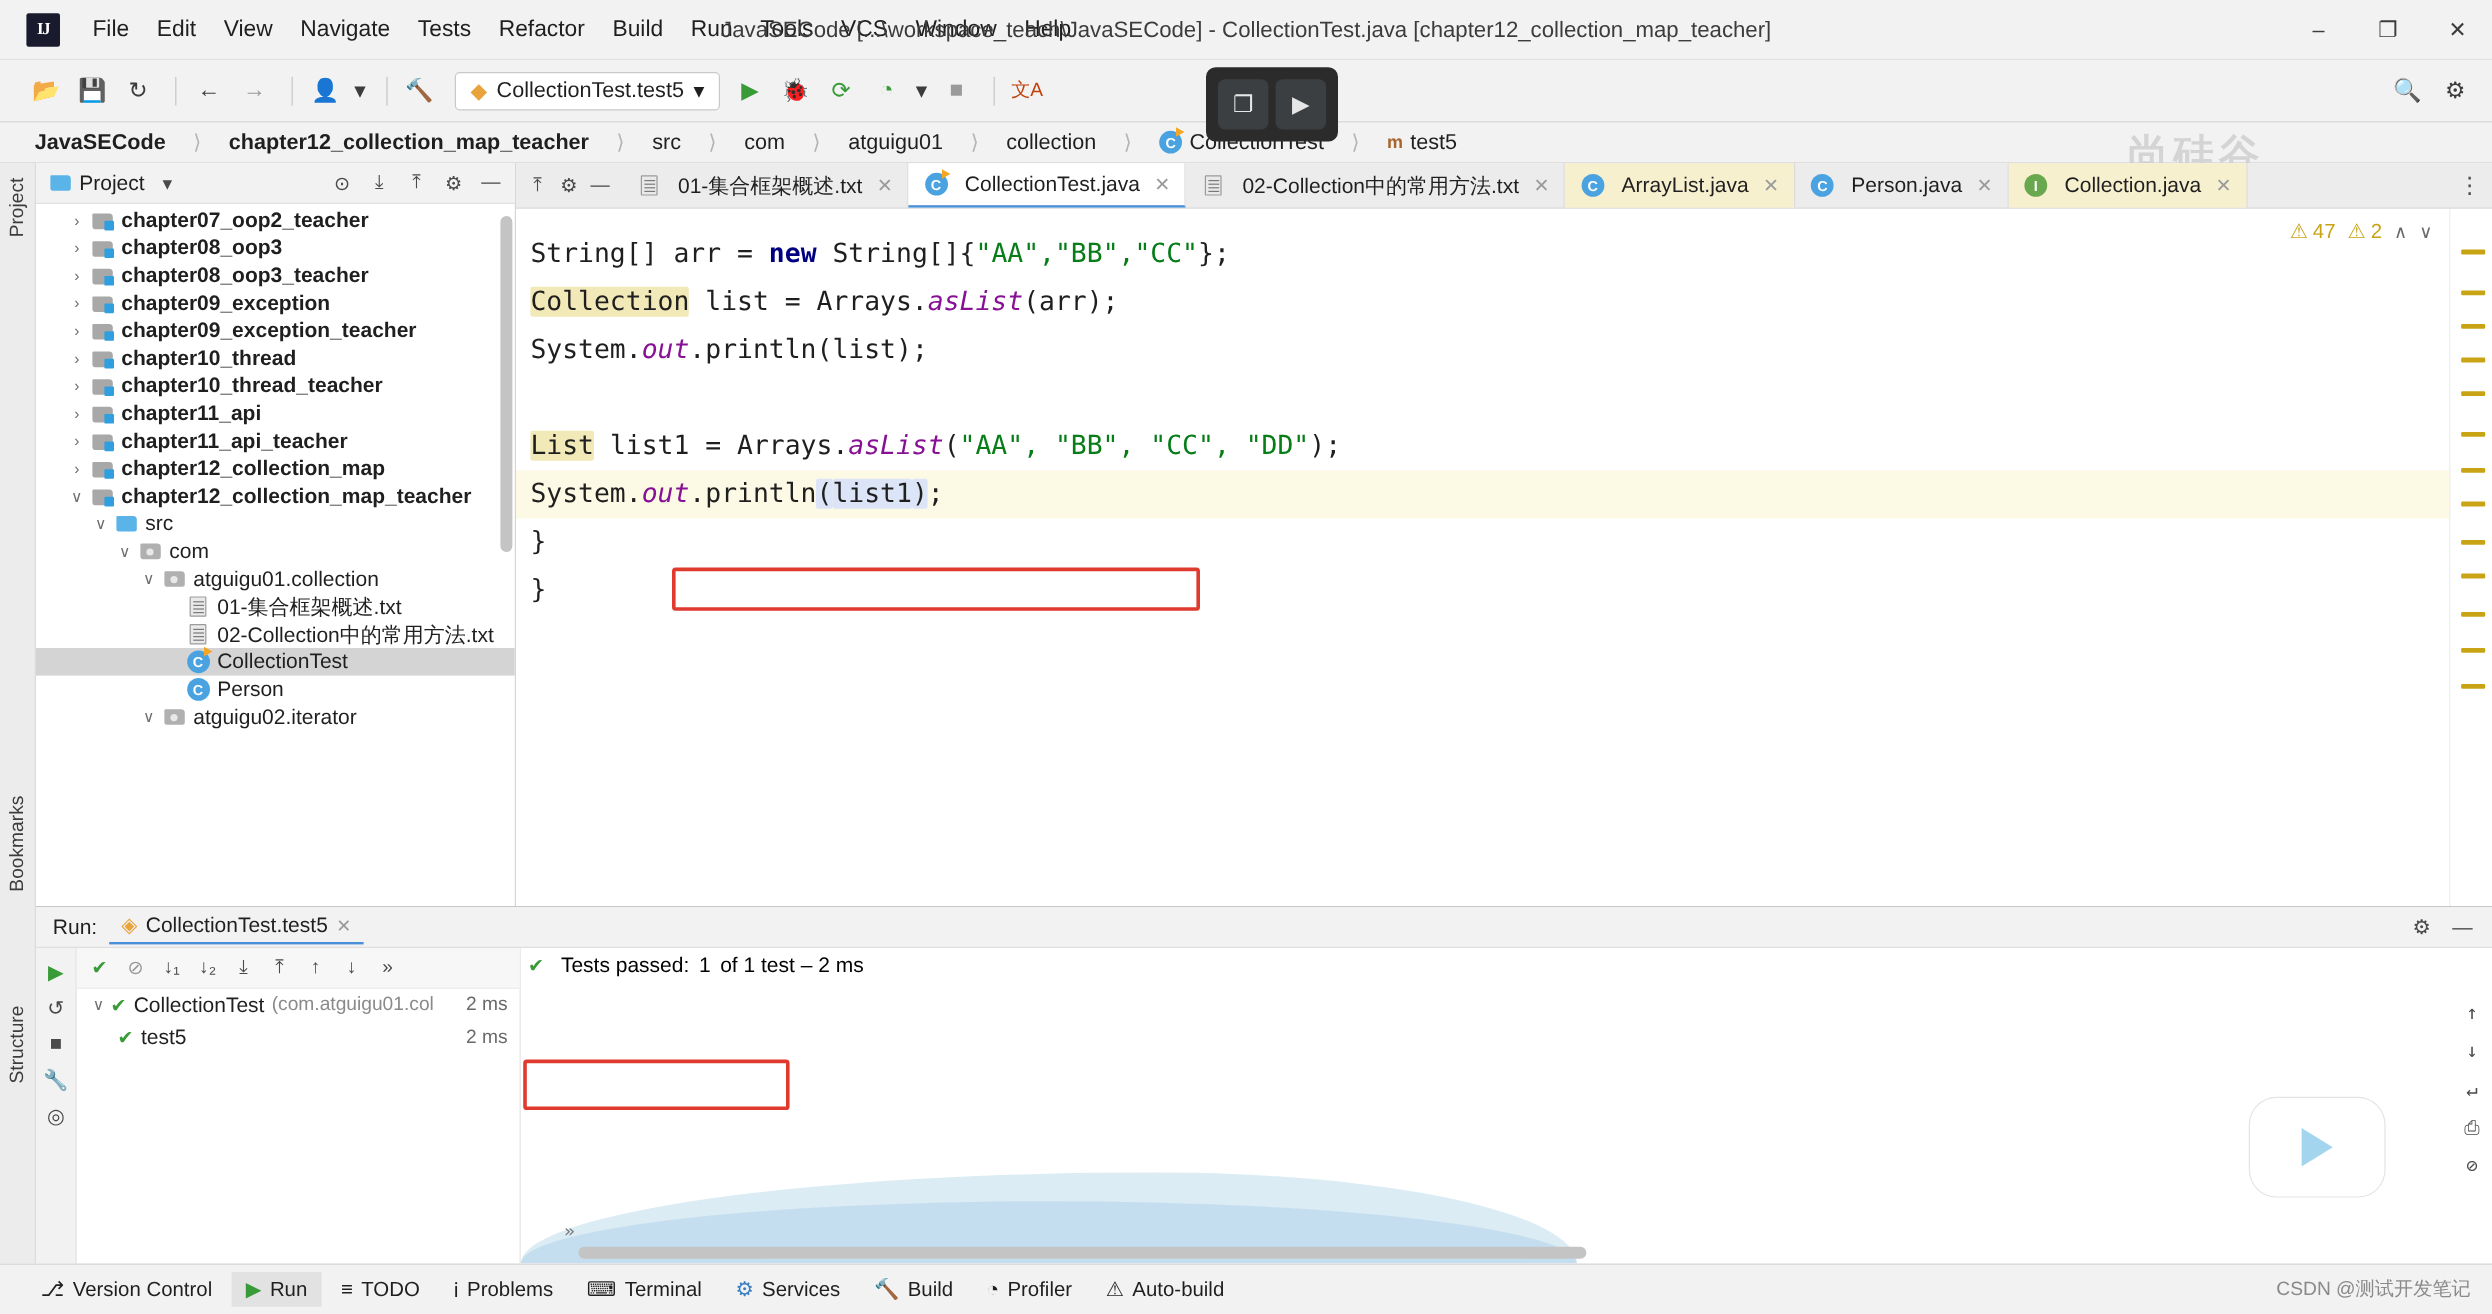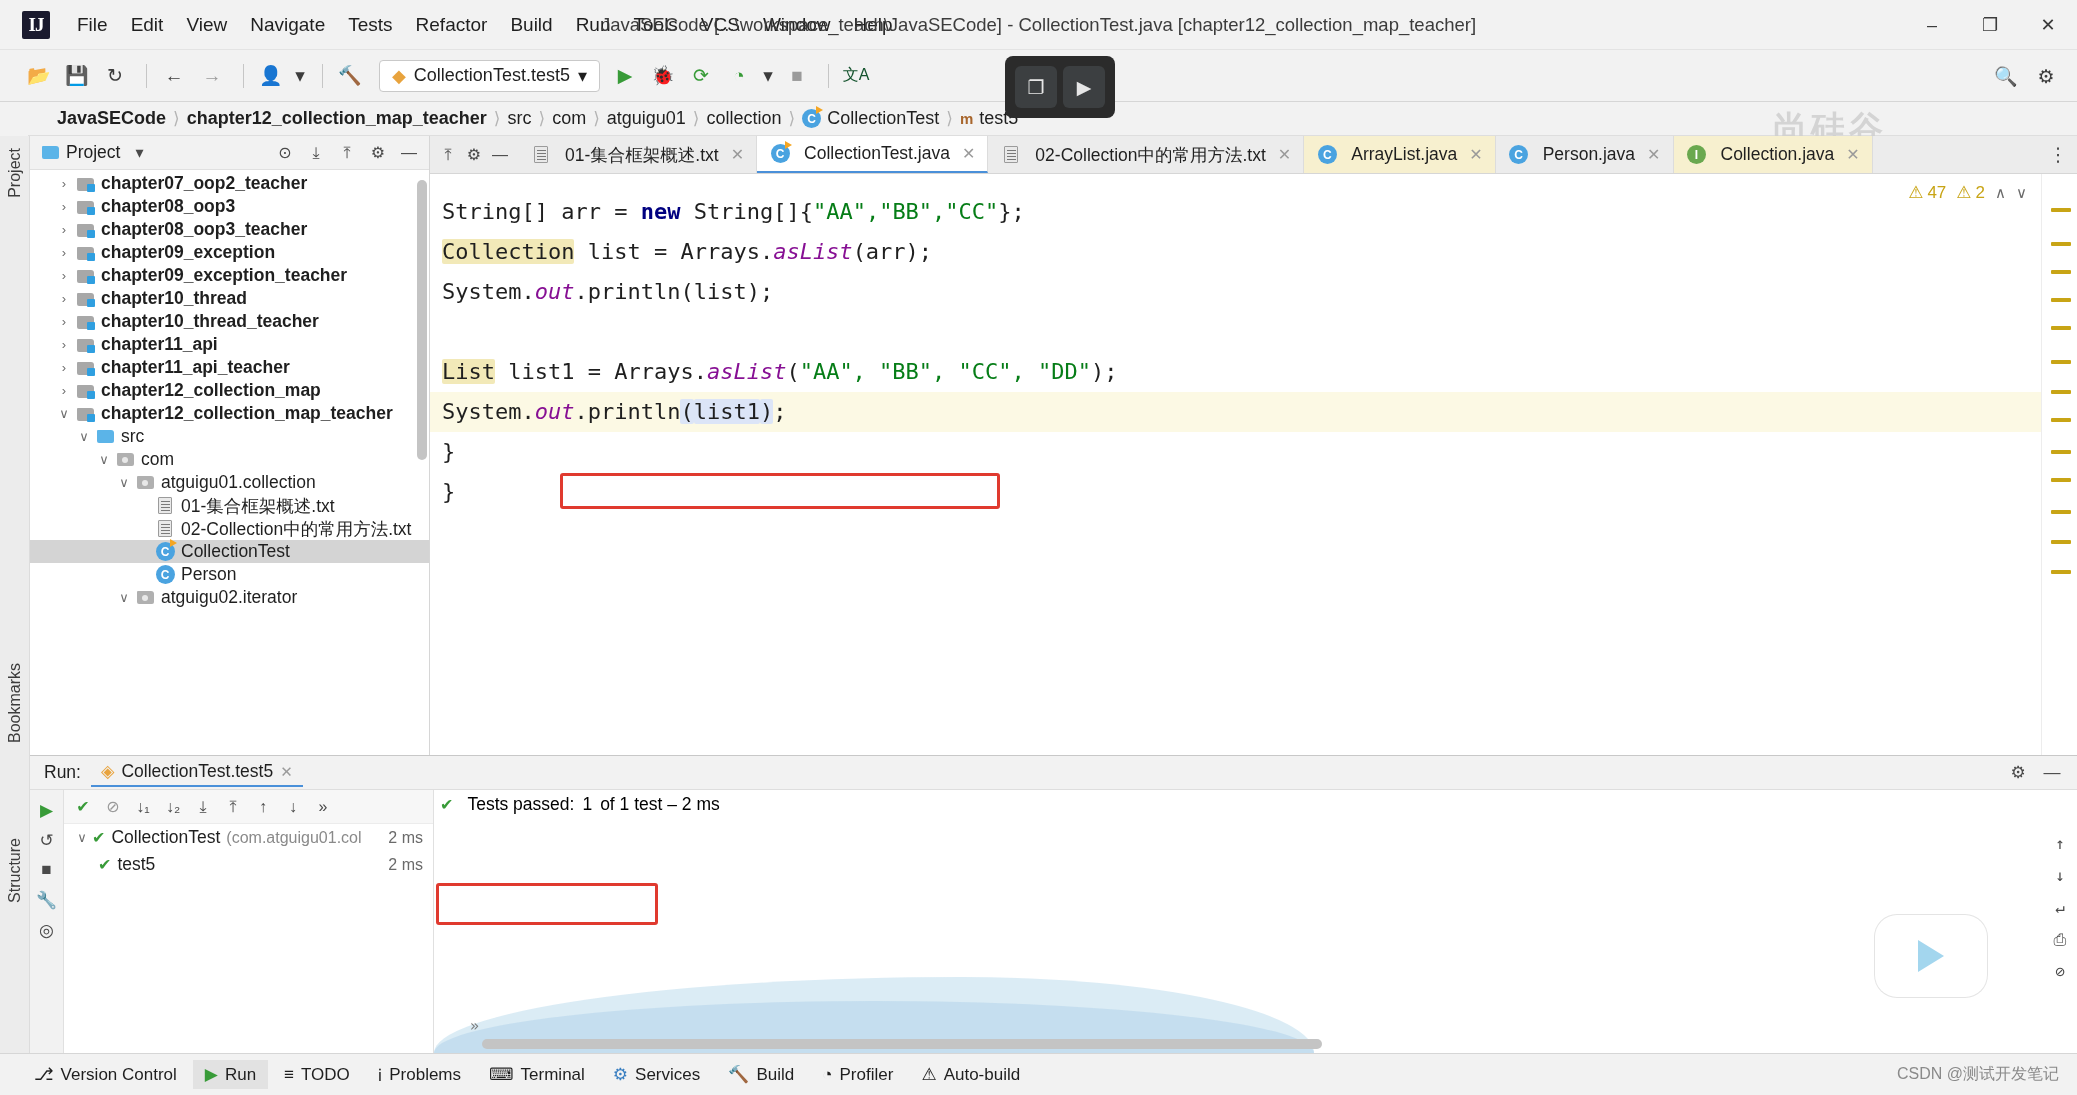--- a/index.html
+++ b/index.html
@@ -14,21 +14,21 @@
   
   .titlebar {
     height: 50px; display: flex; align-items: center;
     background: #f2f2f2; border-bottom: 1px solid #e3e3e3;
     position: relative;
   }
   .ij-logo {
     width: 28px; height: 28px; margin-left: 22px; margin-right: 16px;
     background: #1a1a2e; color: #fff; border-radius: 2px;
     display: flex; align-items: center; justify-content: center;
-    font-size: 19px; font-weight: bold; font-family: "Liberation Serif", serif;
+    font-size: 14px; font-weight: bold; font-family: "Liberation Serif", serif;
     letter-spacing: -1px;
   }
   .menu { display: flex; align-items: center; gap: 1px; }
   .menu-item {
     padding: 5px 11px; font-size: 19px; color: #1f1f1f; cursor: default;
     white-space: nowrap;
   }
   .win-title {
     position: absolute; left: 50%; transform: translateX(-50%);
     font-size: 18.5px; color: #3c3c3c; white-space: nowrap;
@@ -84,21 +84,21 @@
   }
   .tb-right {
     position: absolute; right: 10px; top: 0; height: 52px;
     display: flex; align-items: center; gap: 2px;
   }
 
   
   .breadcrumb {
     height: 34px; display: flex; align-items: center; padding-left: 22px;
     background: #f2f2f2; border-bottom: 1px solid #dedede; font-size: 18px;
-    color: #1f1f1f; gap: 0; margin-left: 28px;
+    color: #1f1f1f; gap: 16px;
   }
   .bc-item { padding: 1px 7px; cursor: default; display: flex; align-items: center; gap: 6px; white-space: nowrap;}
   .bc-item.bold { font-weight: bold; }
   .bc-sep { color: #b4b4b4; font-size: 17px; }
 
   
   .main { position: absolute; left: 0; top: 136px; right: 0; bottom: 42px; display: flex; }
 
   .left-strip {
     width: 30px; background: #ececec; border-right: 1px solid #dcdcdc;
@@ -378,21 +378,21 @@
       <span>CollectionTest.test5</span>
       <span>▾</span>
     </div>
     <div class="tb-icon tb-green">▶</div>
     <div class="tb-icon tb-green">🐞</div>
     <div class="tb-icon tb-green">⟳</div>
     <div class="tb-icon tb-green">◔</div>
     <div class="tb-icon" style="width:16px;">▾</div>
     <div class="tb-icon tb-grey">■</div>
     <div class="tb-sep"></div>
-    <div class="tb-icon" style="font-size:16px;color:#14532d;">文A</div>
+    <div class="tb-icon" style="font-size:16px;color:#c2410c;">文A</div>
 
     <div class="watermark">尚硅谷</div>
 
     <div class="tb-right">
       <div class="tb-icon">🔍</div>
       <div class="tb-icon">⚙</div>
     </div>
   </div>
 
   <div class="float-widget">

